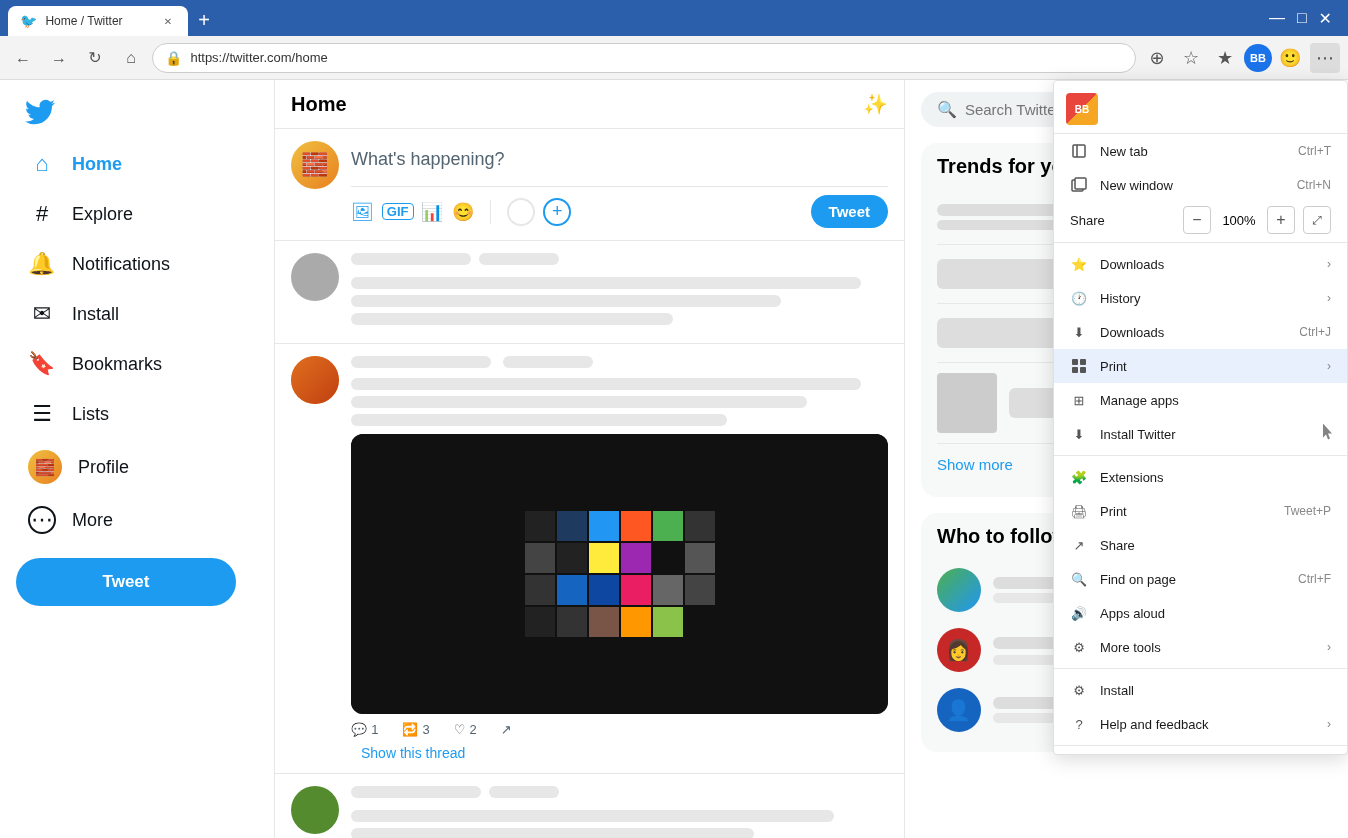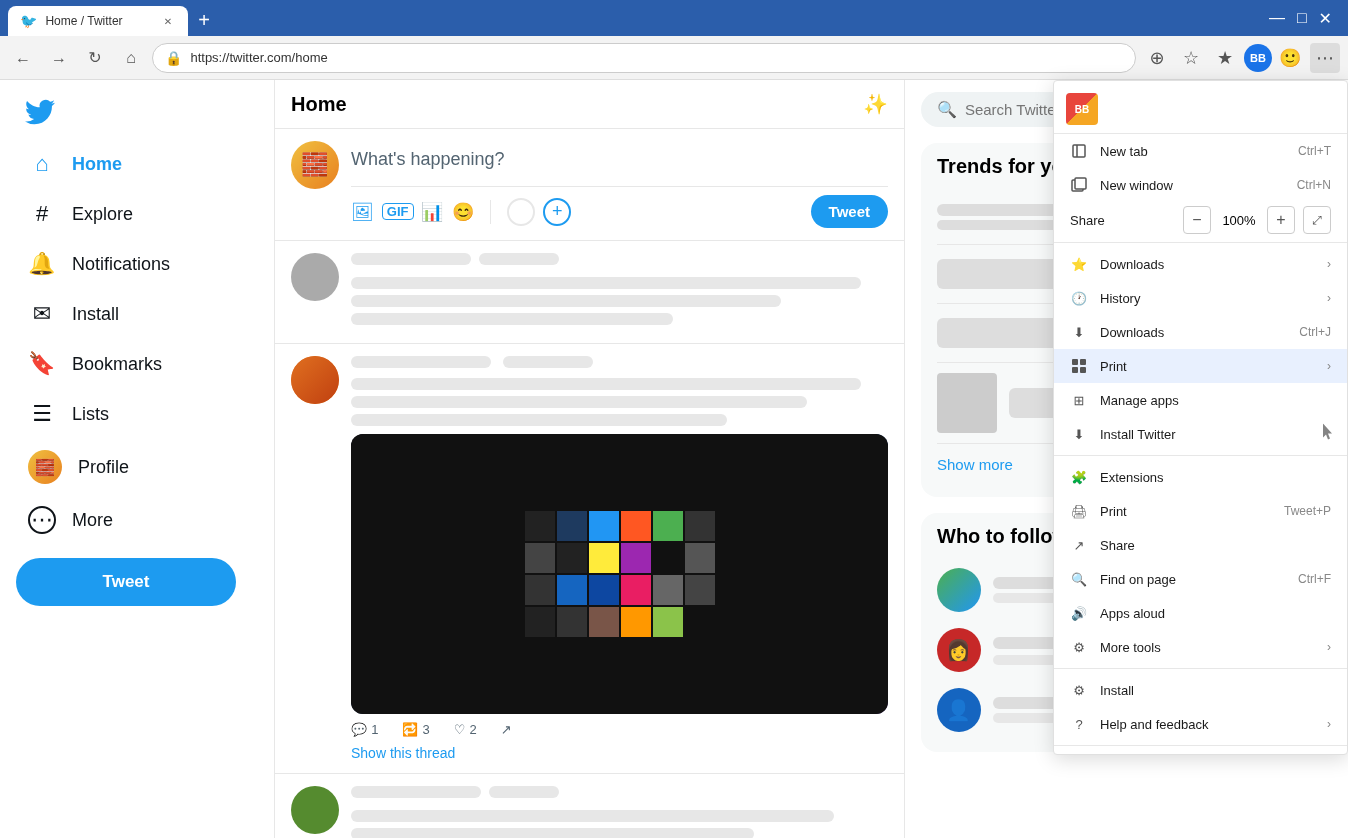--- a/index.html
+++ b/index.html
@@ -338,20 +338,21 @@
       display: flex;
       align-items: center;
       gap: 4px;
       cursor: pointer;
     }
     .show-thread {
       color: #1d9bf0;
       font-size: 14px;
       cursor: pointer;
       margin-top: 8px;
+      margin-left: 10px;
     }
     .tweet-card-blurred {
       padding: 12px 16px;
       border-bottom: 1px solid #e7e7e7;
       display: flex;
       gap: 12px;
     }
     .blurred-line {
       height: 12px;
       background: #e7e7e7;

